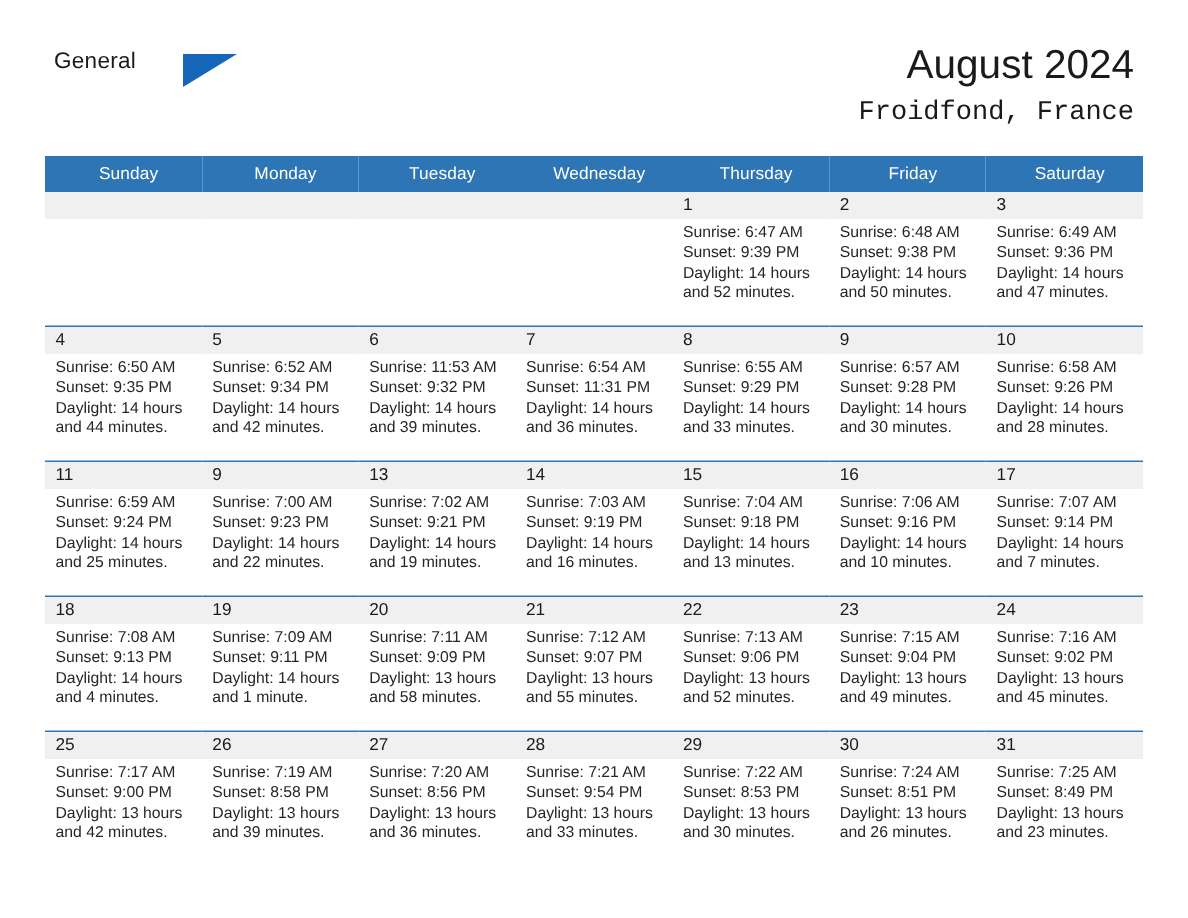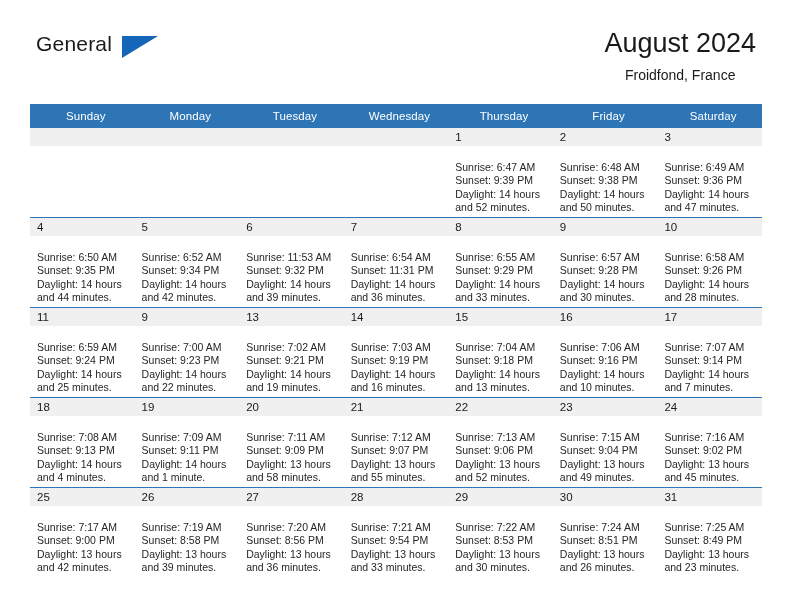--- a/index.html
+++ b/index.html
@@ -33,21 +33,21 @@
     position: absolute;
     left: 36px;
     top: 32px;
     width: 220px;
     height: 60px;
   }
   .logo-general {
     position: absolute;
     left: 0;
     top: 0;
-    font-size: 21px;
+    font-size: 15px;
     letter-spacing: 0.2px;
     color: #1a1a1a;
     font-family: "Liberation Sans", sans-serif;
   }
   .logo-tri {
     position: absolute;
     left: 86px;
     top: 4px;
     width: 0;
     height: 0;
@@ -61,35 +61,36 @@
     font-size: 21px;
     color: #1565b8;
     font-family: "Liberation Sans", sans-serif;
     margin-top: 47px;
   }
 
   .title-block {
     position: absolute;
     right: 36px;
     top: 26px;
-    text-align: center;
+    text-align: right;
   }
   .cal-title {
     font-size: 27px;
     font-weight: normal;
     color: #1a1a1a;
     line-height: 34px;
     white-space: nowrap;
   }
   .cal-subtitle {
-    font-size: 14px;
+    font-size: 18px;
     color: #1a1a1a;
     line-height: 22px;
     margin-top: 4px;
     white-space: nowrap;
+    font-family: Liberation Mono, monospace;
   }
 
   
   .calendar {
     position: absolute;
     left: 30px;
     top: 104px;
     width: 732px;
   }
   table.cal {
@@ -132,21 +133,21 @@
     line-height: 18px;
     padding-left: 7px;
     font-size: 11.5px;
     color: #1a1a1a;
     box-sizing: border-box;
   }
   .cell.empty .daynum-band {
     background: #f0f0f0;
   }
   .details {
-    padding: 15px 6px 0 7px;
+    padding: 3px 6px 0 7px;
     font-size: 10.5px;
     line-height: 13.3px;
     color: #262626;
   }
   .details div { white-space: nowrap; }
 </style>
 </head>
 <body>
 
 <div class="page">

